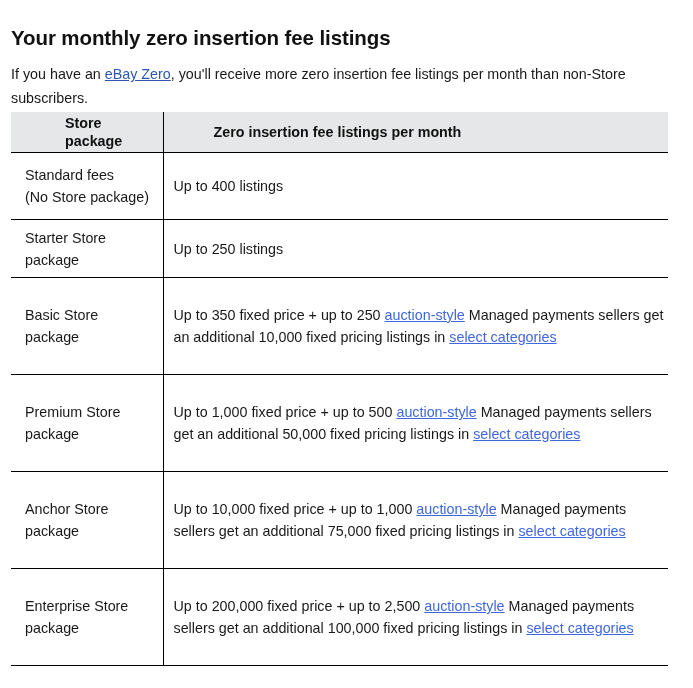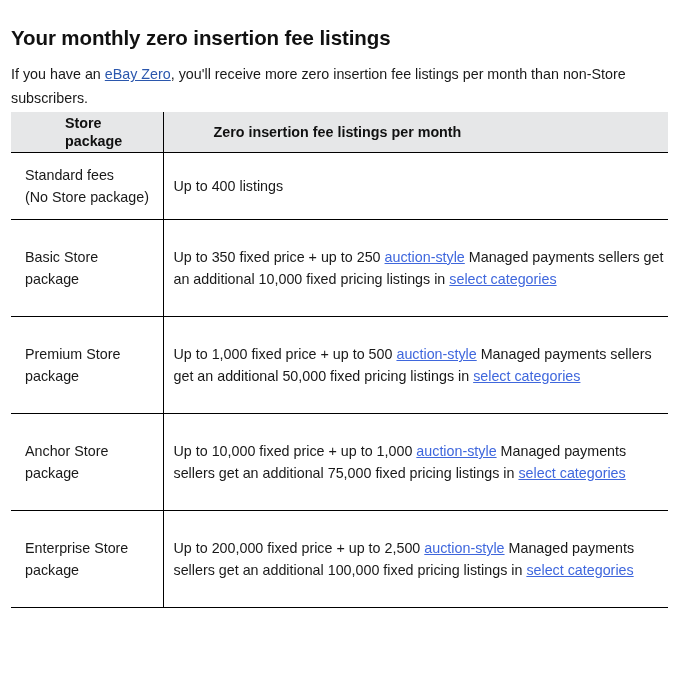--- a/index.html
+++ b/index.html
@@ -163,20 +163,33 @@
             <span class="cell-line">(No Store package)</span>
           </span>
         </td>
         <td class="col2">
           <span class="pad">
             <span class="cell-para"><span>Up to 400 listings</span></span>
           </span>
         </td>
       </tr>
 
+      <tr class="row-h-med">
+        <td class="col1">
+          <span class="pad">
+            <span class="cell-line">Starter Store</span>
+            <span class="cell-line">package</span>
+          </span>
+        </td>
+        <td class="col2">
+          <span class="pad">
+            <span class="cell-para"><span>Up to 250 listings</span></span>
+          </span>
+        </td>
+      </tr>
 
       <tr class="row-h-tall">
         <td class="col1">
           <span class="pad">
             <span class="cell-line">Basic Store</span>
             <span class="cell-line">package</span>
           </span>
         </td>
         <td class="col2">
           <span class="pad">

